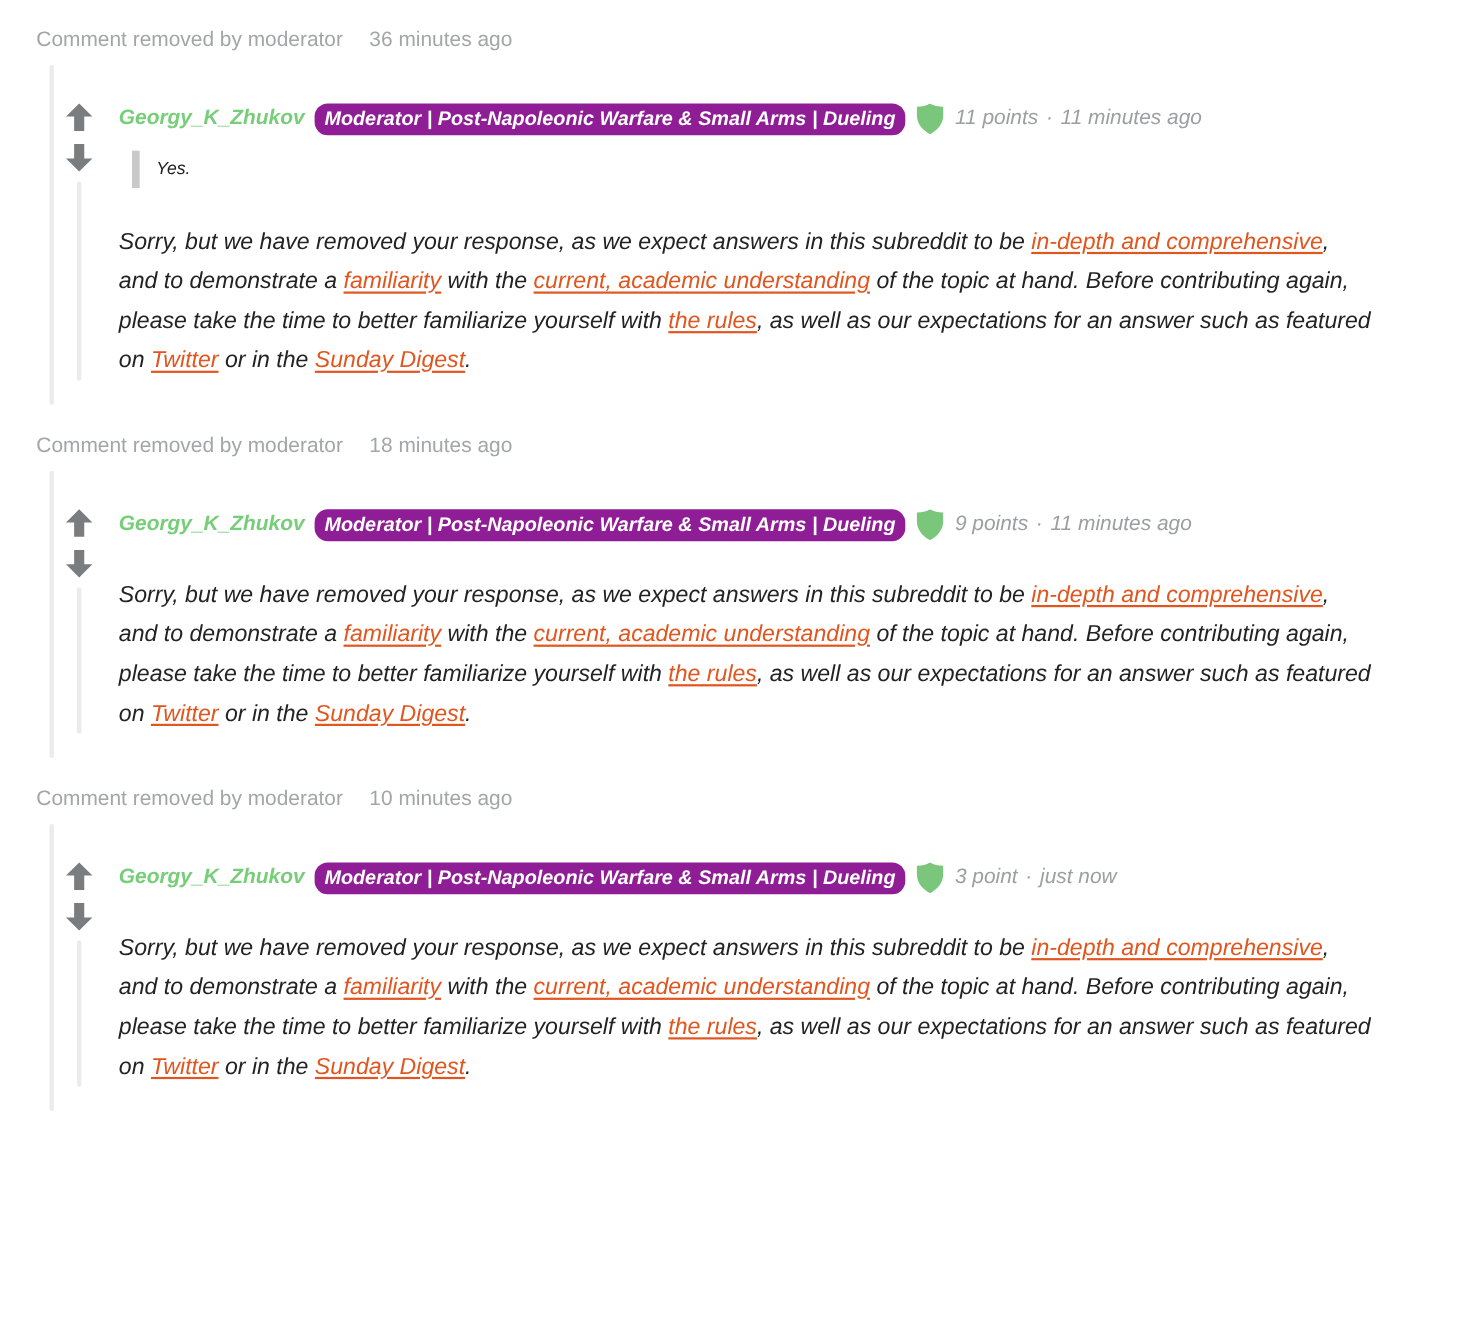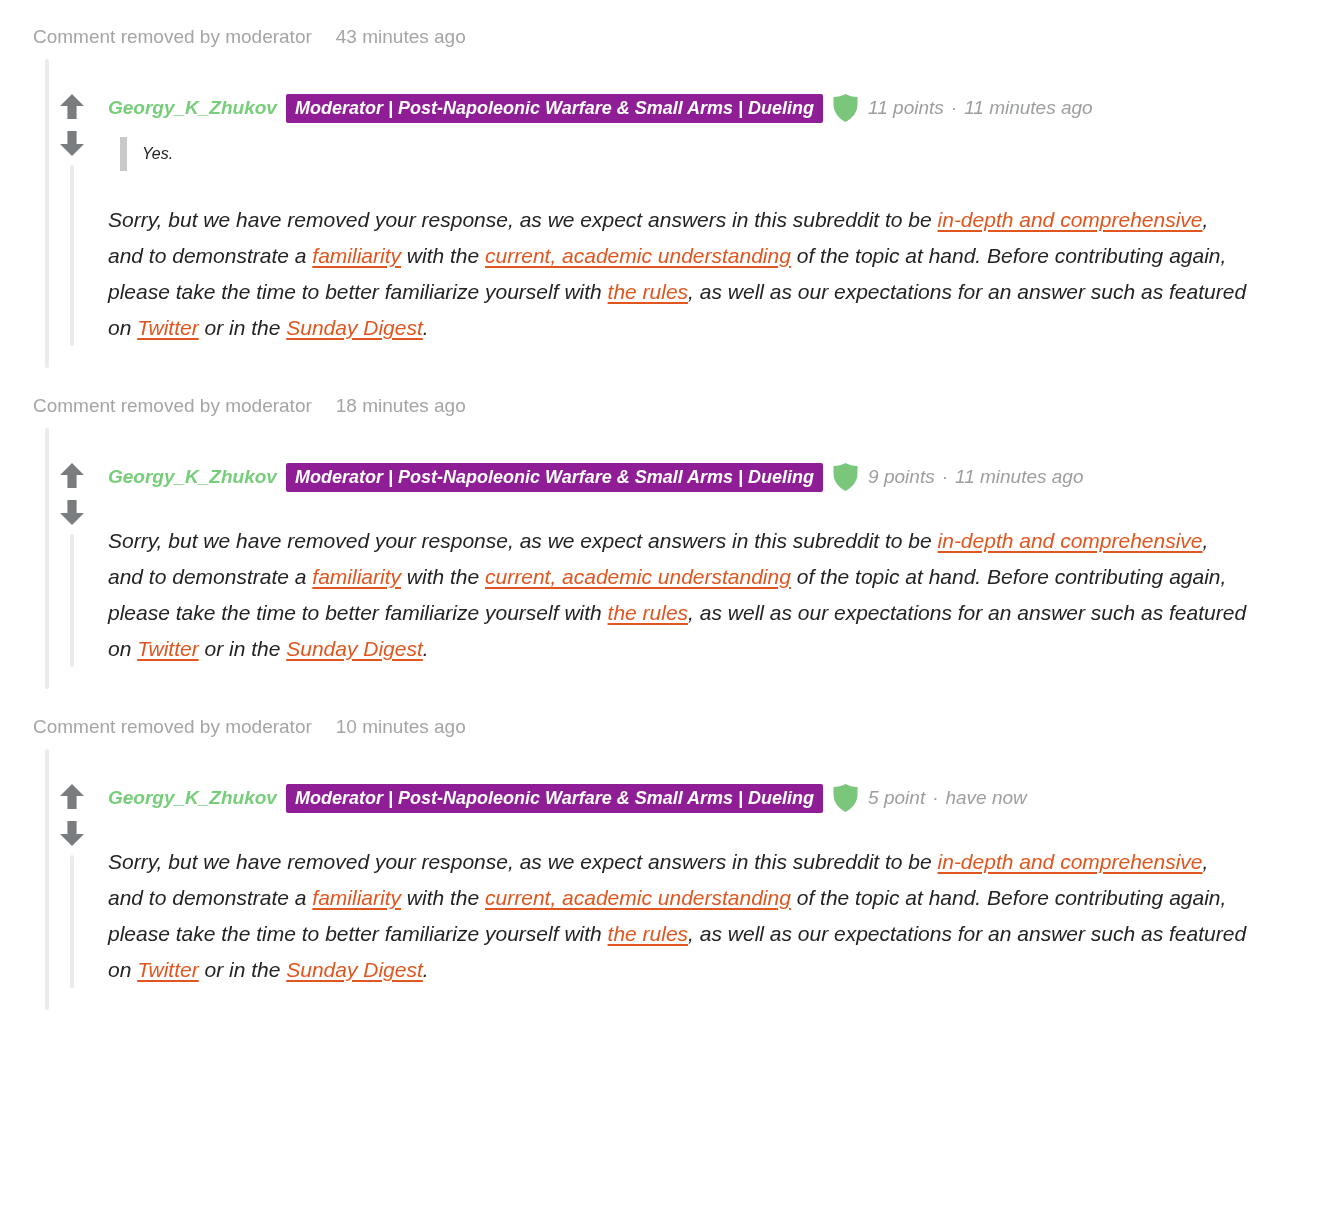--- a/index.html
+++ b/index.html
@@ -41,21 +41,21 @@
     margin-top:8px; border-radius:2px; cursor:pointer;
   }
   .content{margin-left:23px; max-width:1140px; flex:1;}
   .meta-row{display:flex; align-items:center; min-height:30px;}
   .author{
     color:var(--c-author); font-weight:bold; font-size:19px;
     text-decoration:none;
   }
   .flair{
     background:var(--c-flair); color:#ffffff; font-weight:bold; font-size:18px;
-    line-height:22px; padding:3px 9px 4px 9px; border-radius:2px; margin-left:9px;
+    line-height:22px; padding:3px 9px 4px 9px; border-radius:12px; margin-left:9px;
     white-space:nowrap;
   }
   .shield{margin-left:10px; display:flex; align-items:center;}
   .points-time{
     display:flex; gap:7px; margin-left:10px;
     color:var(--c-points); font-size:19px; white-space:nowrap;
   }
   .quote{
     margin:14px 0 0 12px; padding:1px 0 1px 15px;
     border-left:7px solid var(--c-quotebar);
@@ -68,21 +68,21 @@
     color:var(--c-link); text-decoration:underline; text-underline-offset:3px;
   }
 </style>
 </head>
 <body>
 
 <div id="thread-root">
   <div class="removed-block">
     <div class="removed-header">
       <span>Comment removed by moderator</span>
-      <span>43 minutes ago</span>
+      <span>36 minutes ago</span>
     </div>
     <div class="thread-wrap">
       <div class="outer-thread"></div>
       <div class="comment">
         <div class="votes">
           <button class="vote-btn">
             <span>
               <svg width="26" height="27" viewBox="0 0 26 27">
                 <path d="M13 1 L25 13 H17.6 V26 H8.4 V13 H1 Z" fill="#797d80"></path>
               </svg>
@@ -193,23 +193,23 @@
         <div class="content">
           <div class="meta-row">
             <a class="author" href="#">Georgy_K_Zhukov</a>
             <span class="flair">Moderator | Post-Napoleonic Warfare &amp; Small Arms | Dueling</span>
             <span class="shield">
               <svg width="25" height="28" viewBox="0 0 24 28">
                 <path d="M12 0 C8.6 1.9 4.5 3 0 3 L0 10.6 C0 18.2 4.8 24.3 12 28 C19.2 24.3 24 18.2 24 10.6 L24 3 C19.5 3 15.4 1.9 12 0 Z" fill="#7ac77c"></path>
               </svg>
             </span>
             <span class="points-time">
-              <span>5 point</span>
+              <span>3 point</span>
               <span>·</span>
-              <span>have now</span>
+              <span>just now</span>
             </span>
           </div>
           <p class="body-text"><span>Sorry, but we have removed your response, as we expect answers in this subreddit to be </span><a href="#">in-depth and comprehensive</a><span>, and to demonstrate a </span><a href="#">familiarity</a><span> with the </span><a href="#">current, academic understanding</a><span> of the topic at hand. Before contributing again, please take the time to better familiarize yourself with </span><a href="#">the rules</a><span>, as well as our expectations for an answer such as featured on </span><a href="#">Twitter</a><span> or in the </span><a href="#">Sunday Digest</a><span>.</span></p>
         </div>
       </div>
     </div>
   </div>
 </div>
 
 </body></html>

